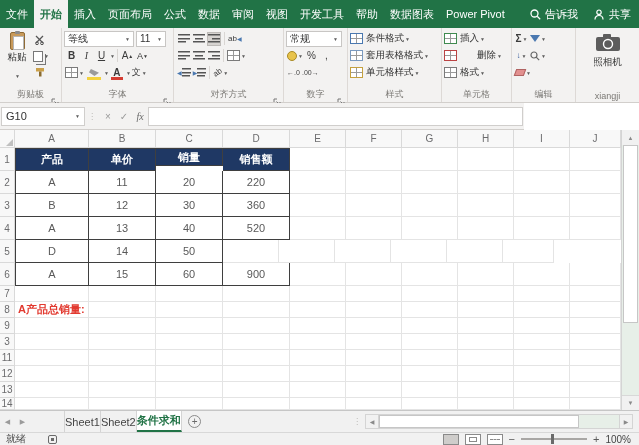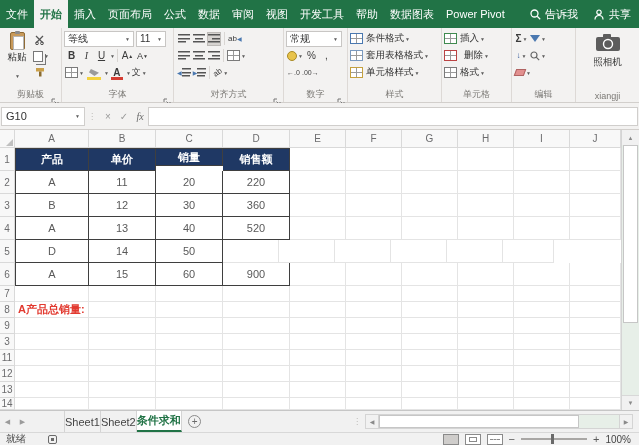--- a/index.html
+++ b/index.html
@@ -53,21 +53,21 @@
   .ic-clipboard:after{content:"";position:absolute;left:4px;top:-2px;width:5px;height:3px;background:#8b8b8b;border-radius:1px}
   .ic-copy{width:10px;height:11px;border:1px solid #777;background:#fff;box-shadow:2px 2px 0 #f3f2f1,3px 3px 0 #777;flex:none}
   .ic-coin{width:10px;height:10px;border-radius:50%;background:#e8c34b;border:1px solid #a98a25;flex:none}
   .ic-fill{width:10px;height:7px;background:#9a9a9a;clip-path:polygon(20% 0,100% 55%,55% 100%,0 45%);flex:none}
   .ic-funnel{width:0;height:0;border-left:5px solid transparent;border-right:5px solid transparent;border-top:7px solid #4a78b0;flex:none}
   .ic-eraser{width:10px;height:7px;background:#e2908f;transform:skewX(-20deg);border:1px solid #b06362;flex:none}
   .ic-arrowdown{font-size:8px;color:#2f5597;line-height:1}
   .minitxt{font-size:7px;color:#444;letter-spacing:0}
 
   
-  #fbar{left:0;top:103px;width:639px;height:27px;background:#f3f2f1;border-bottom:1px solid #d2cfcc;display:flex;align-items:center}
+  #fbar{left:0;top:103px;width:524px;height:27px;background:#f3f2f1;border-bottom:1px solid #d2cfcc;display:flex;align-items:center}
   #namebox{width:84px;height:19px;margin-left:1px;background:#fff;border:1px solid #d0cecc;display:flex;align-items:center;font-size:11px;color:#333;padding:0 4px}
   #namebox .dd{margin-left:auto}
   .fbtn{width:16px;text-align:center;font-size:10px;color:#9a9a9a}
   #fx{font-style:italic;font-family:"Liberation Serif",serif;color:#6a6a6a}
   #finput{flex:1;height:19px;background:#fff;border:1px solid #d0cecc;margin-right:1px;font-size:11px;padding:0 4px;color:#333}
   .dots{color:#b9b7b4;font-size:8px;padding:0 3px;letter-spacing:1px}
 
   
   #grid{left:0;top:130px;width:621px;height:280px;background:#fff;overflow:hidden}
   .grow{display:flex}
@@ -351,21 +351,21 @@
   </div>
 
   <div class="rgroup" style="width:70px">
     <div class="rrow">
       <span class="ic-box" style="border-color:#3f8a4f"></span>
       <span class="lbl10" style="margin-left:3px">插入</span>
       <span class="dd">▼</span>
     </div>
     <div class="rrow">
       <span class="ic-box" style="border-color:#b44"></span>
-      <span class="lbl10" style="margin-left:7px">删除</span>
+      <span class="lbl10" style="margin-left:20px">删除</span>
       <span class="dd">▼</span>
     </div>
     <div class="rrow">
       <span class="ic-box"></span>
       <span class="lbl10" style="margin-left:3px">格式</span>
       <span class="dd">▼</span>
     </div>
     <div class="rg-label">单元格</div>
   </div>
 

